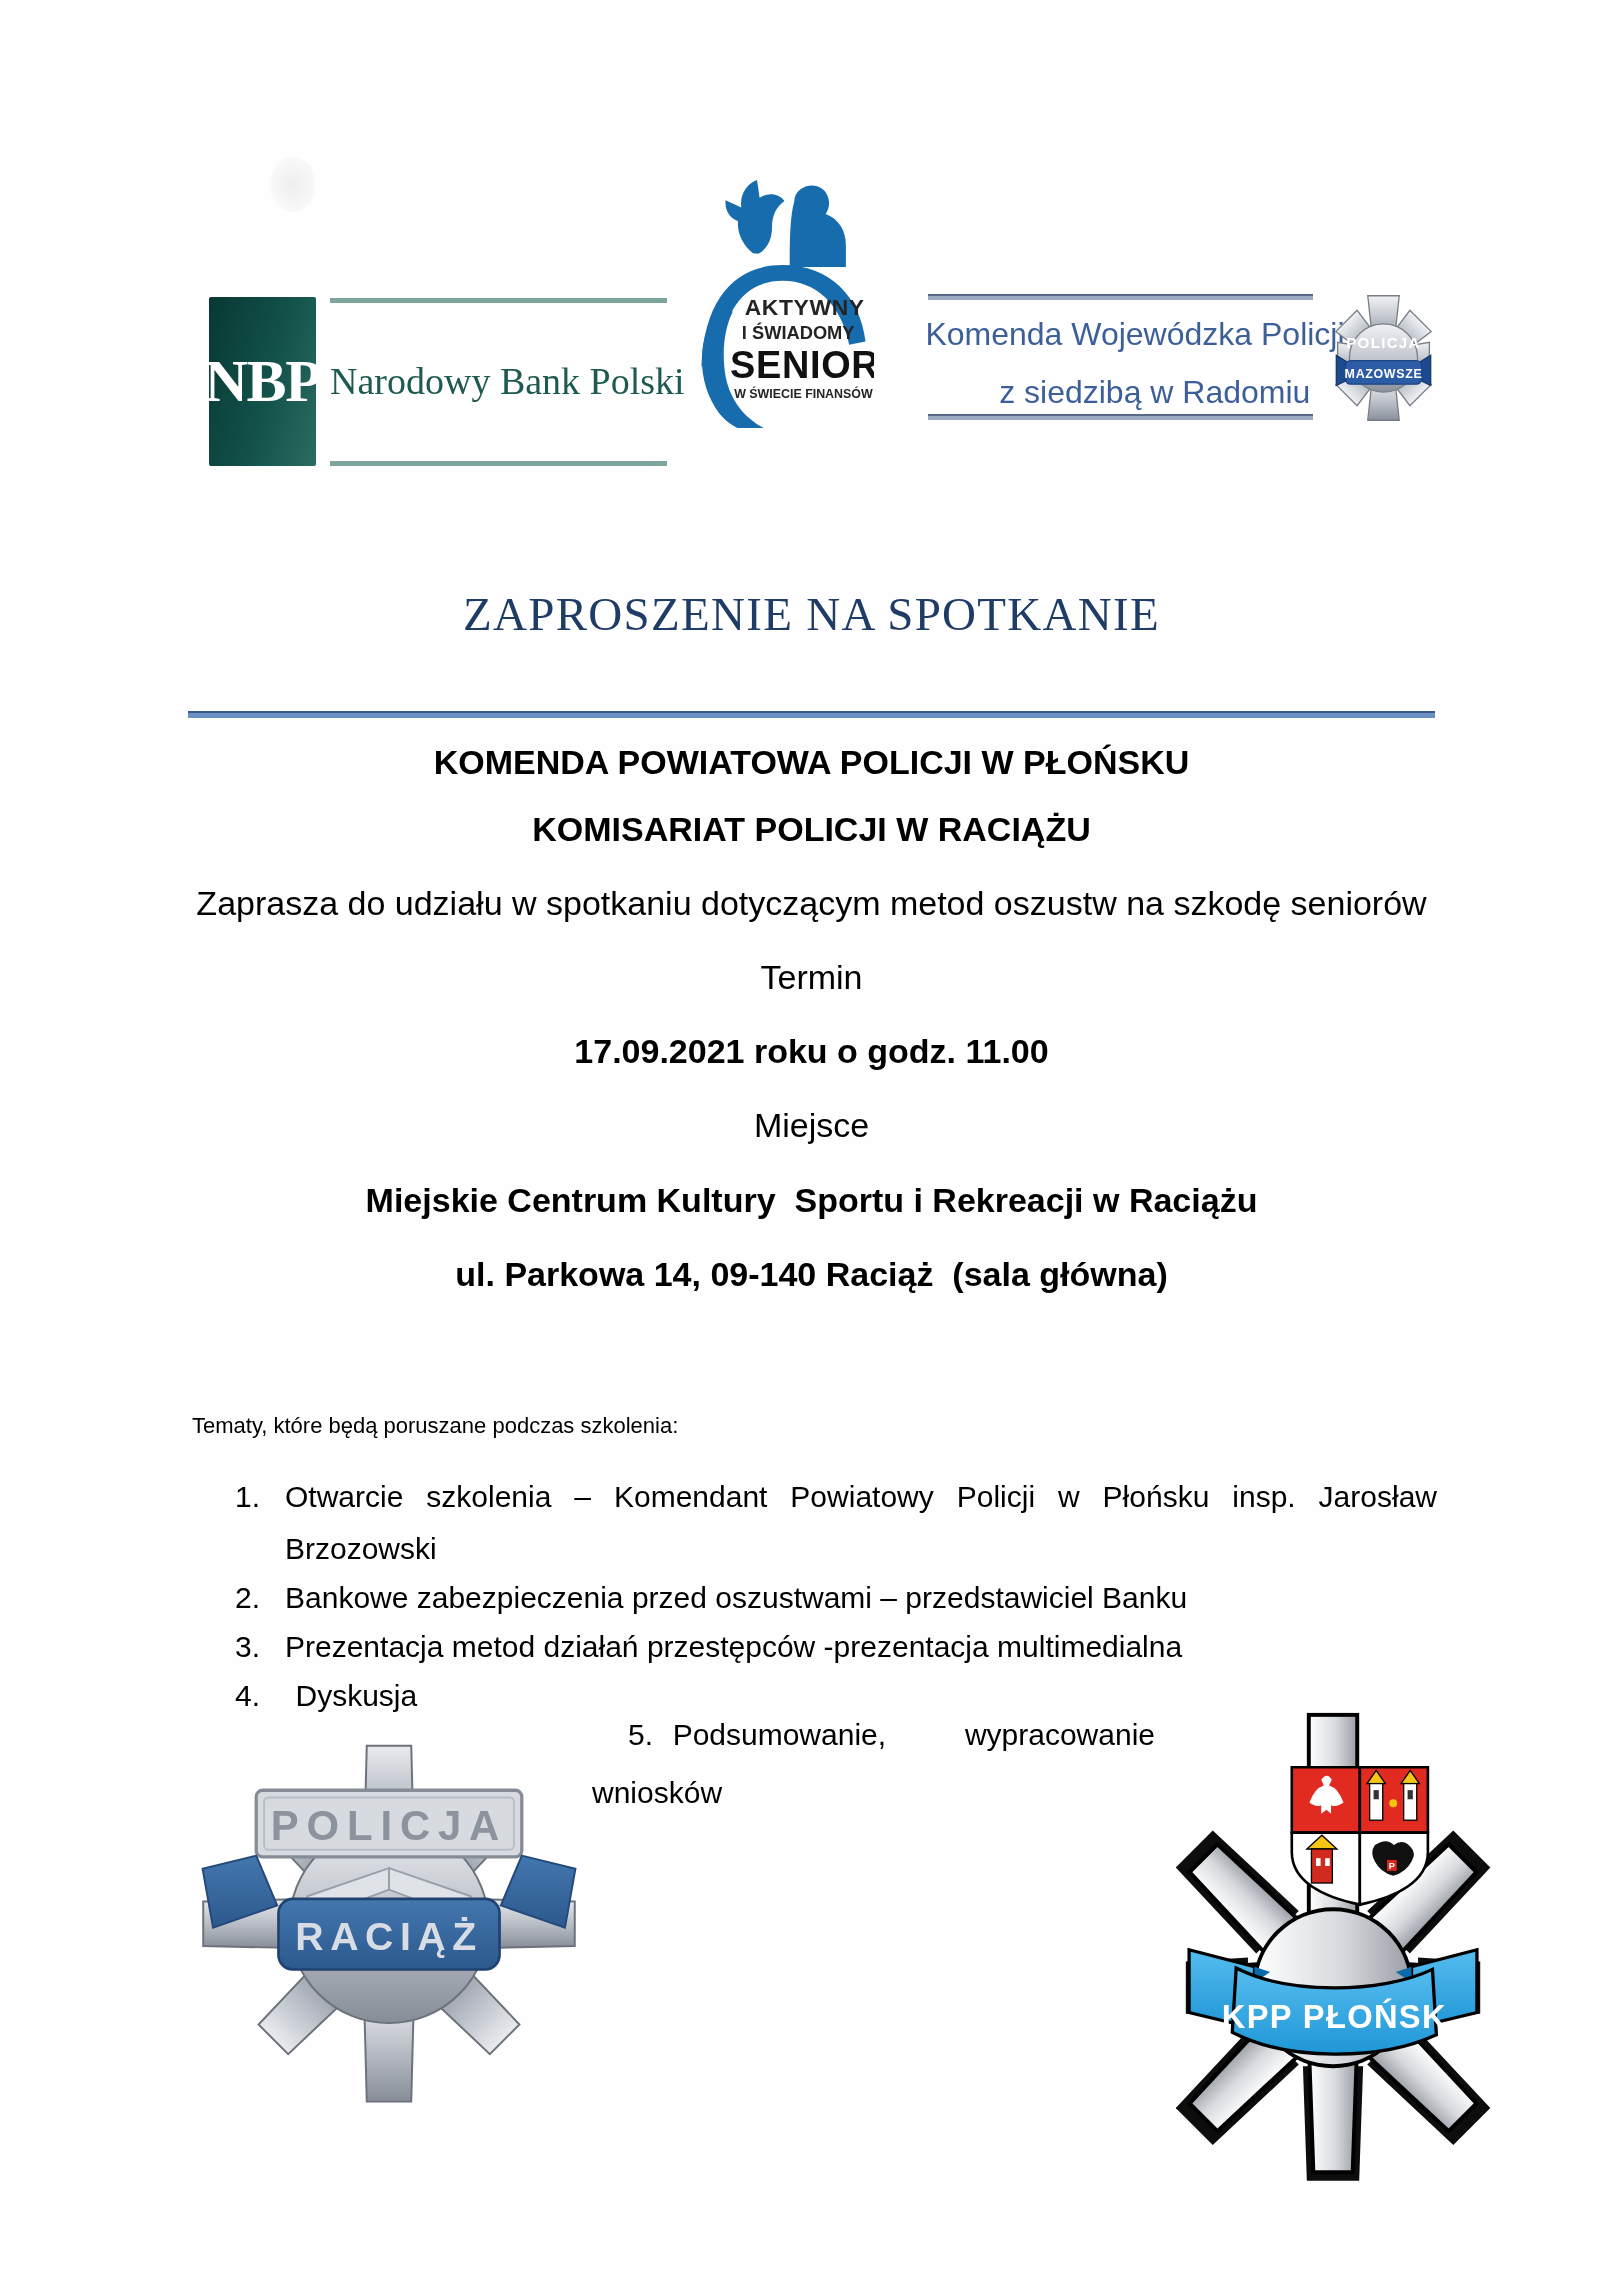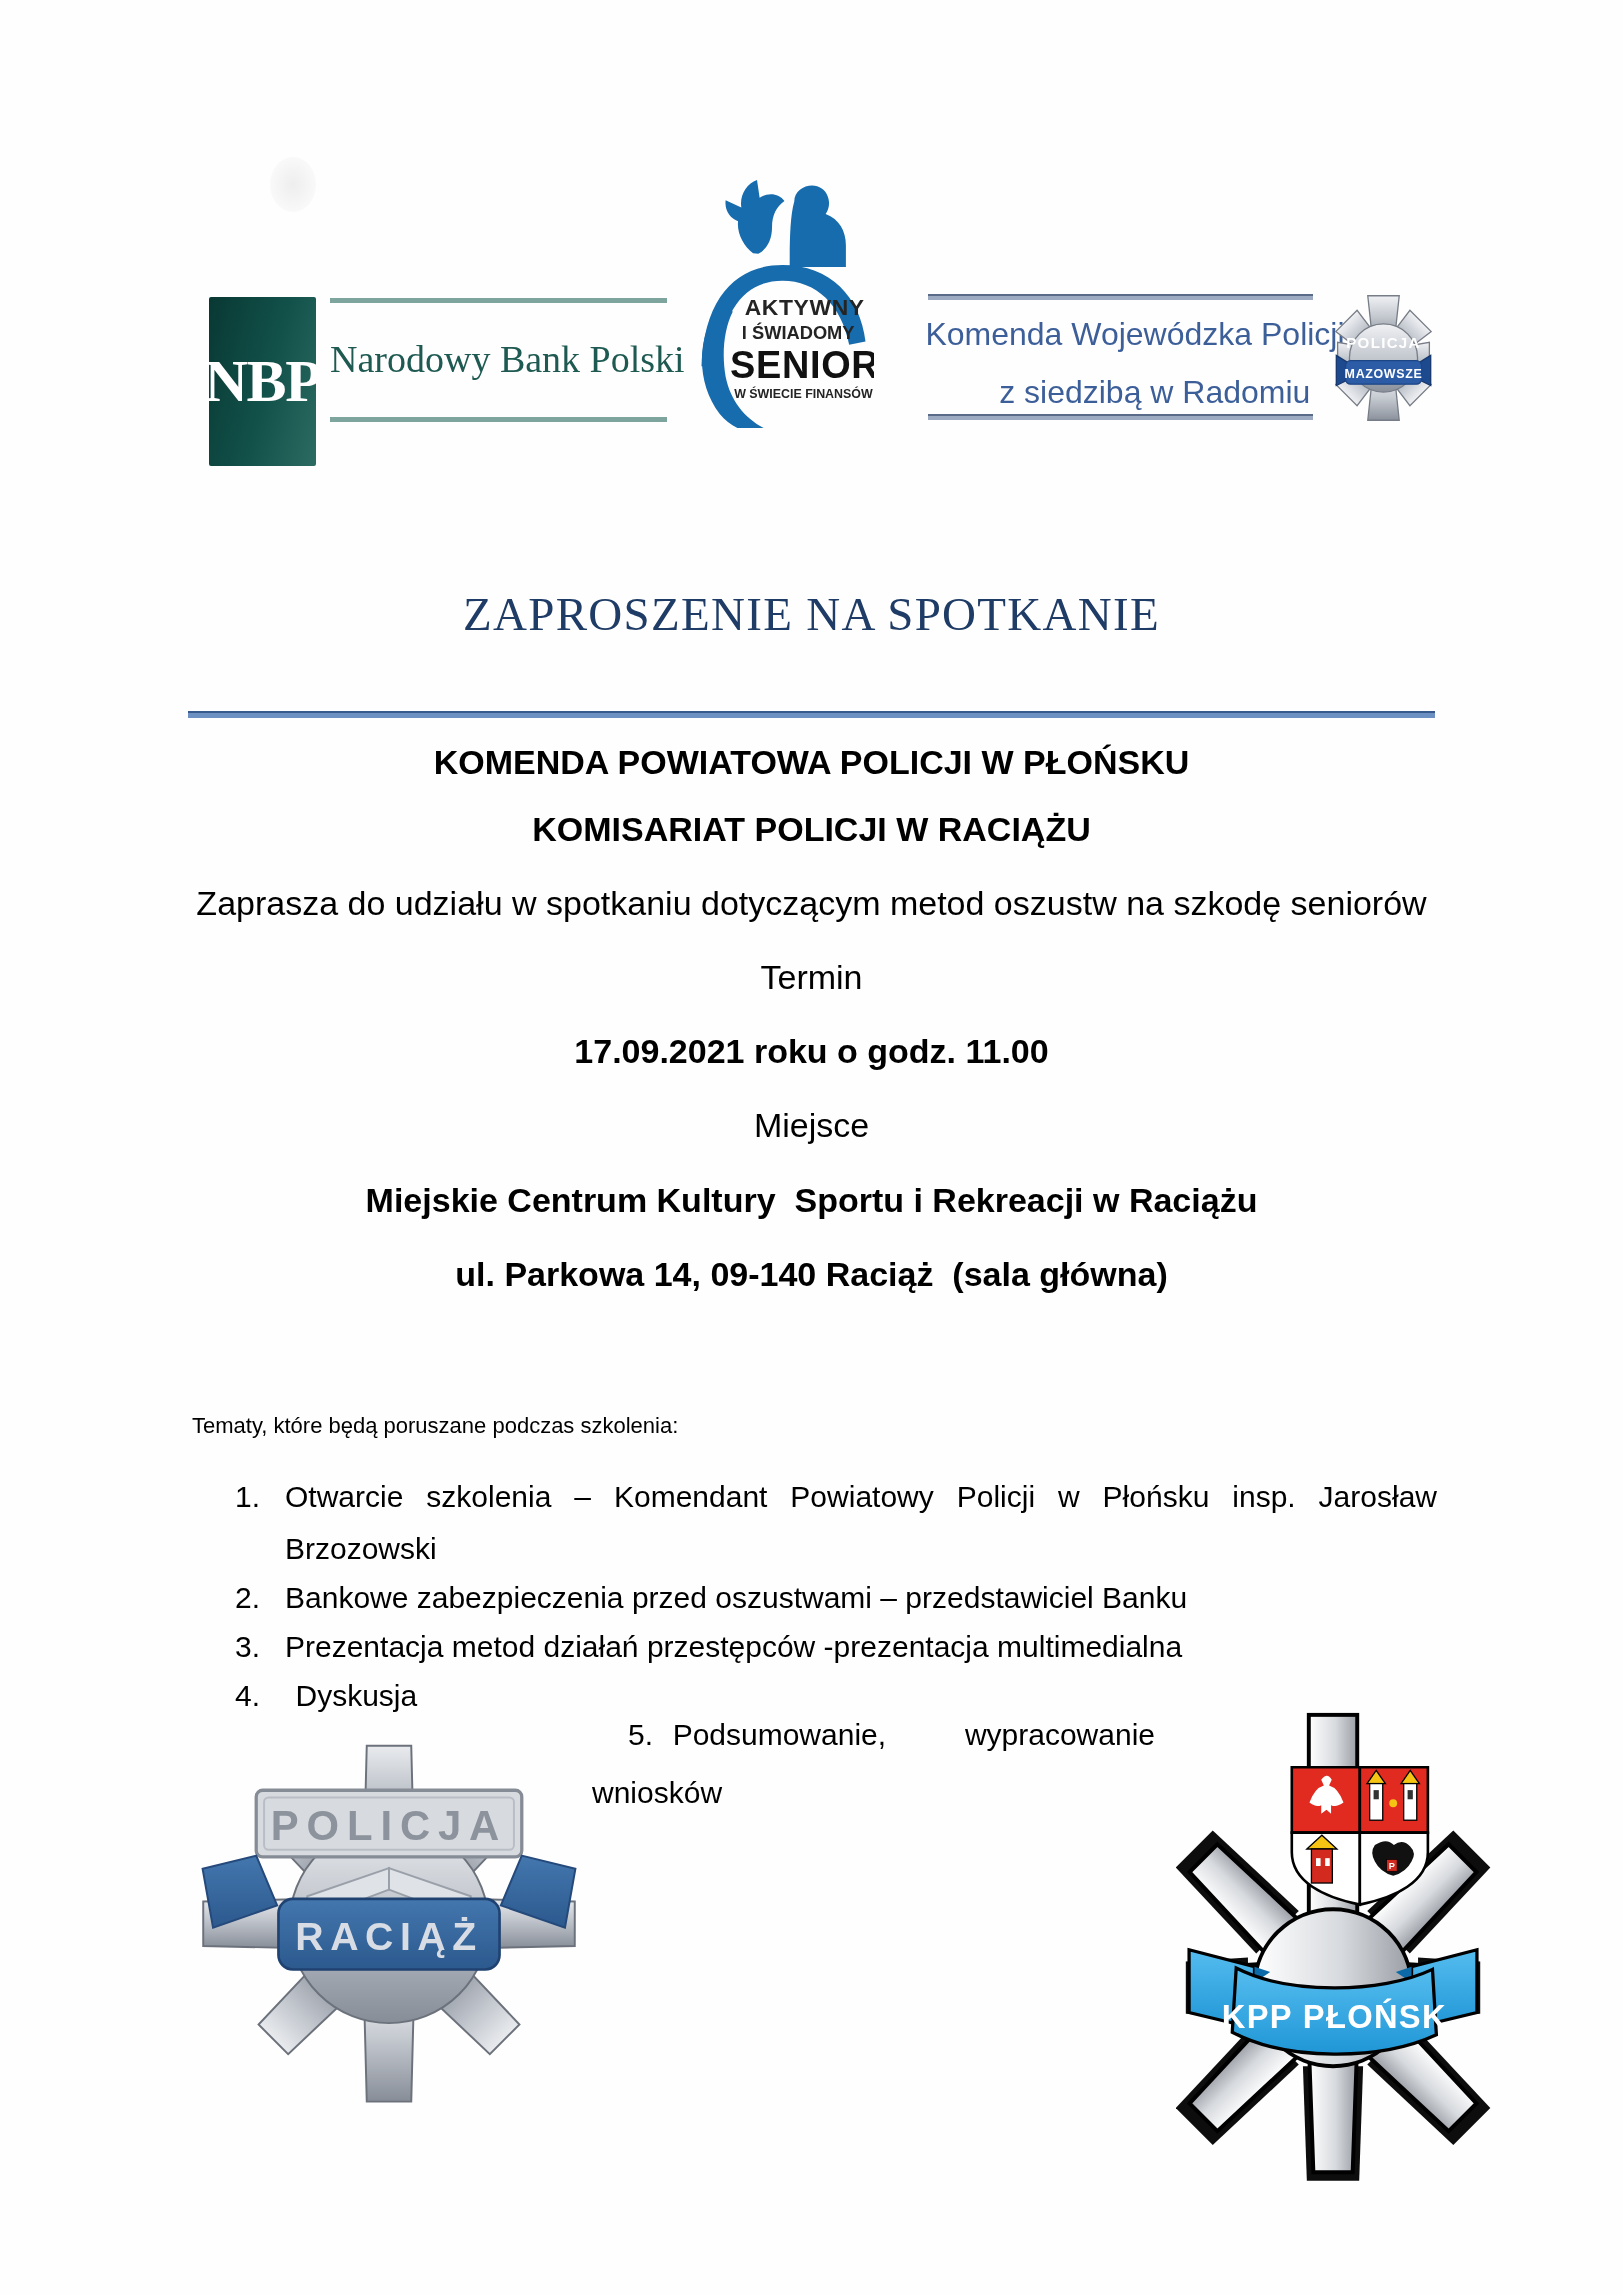--- a/index.html
+++ b/index.html
@@ -12,21 +12,21 @@
 
   
   .nbp-box{
     left:209px;top:297px;width:107px;height:169px;
     background:linear-gradient(105deg,#093833 0%,#12524b 55%,#2b6b61 100%);
     display:flex;align-items:center;justify-content:center;border-radius:2px;
   }
   .nbp-abbr{
     font-family:"Liberation Serif",serif;font-weight:bold;font-size:60px;color:#fff;letter-spacing:-1.3px;
   }
-  .nbp-right{left:330px;top:298px;width:337px;height:124px;}
+  .nbp-right{left:330px;top:298px;width:337px;height:168px;}
   .nbp-rule{left:0;right:0;height:4.6px;background:#7da59e;}
   .nbp-rule.top{top:0;}
   .nbp-rule.bottom{bottom:0;}
   .nbp-name{
     top:50%;left:0;width:100%;transform:translateY(-52%);
     font-family:"Liberation Serif",serif;font-size:38px;color:#1e5a52;
     text-align:center;white-space:nowrap;
   }
 
   

